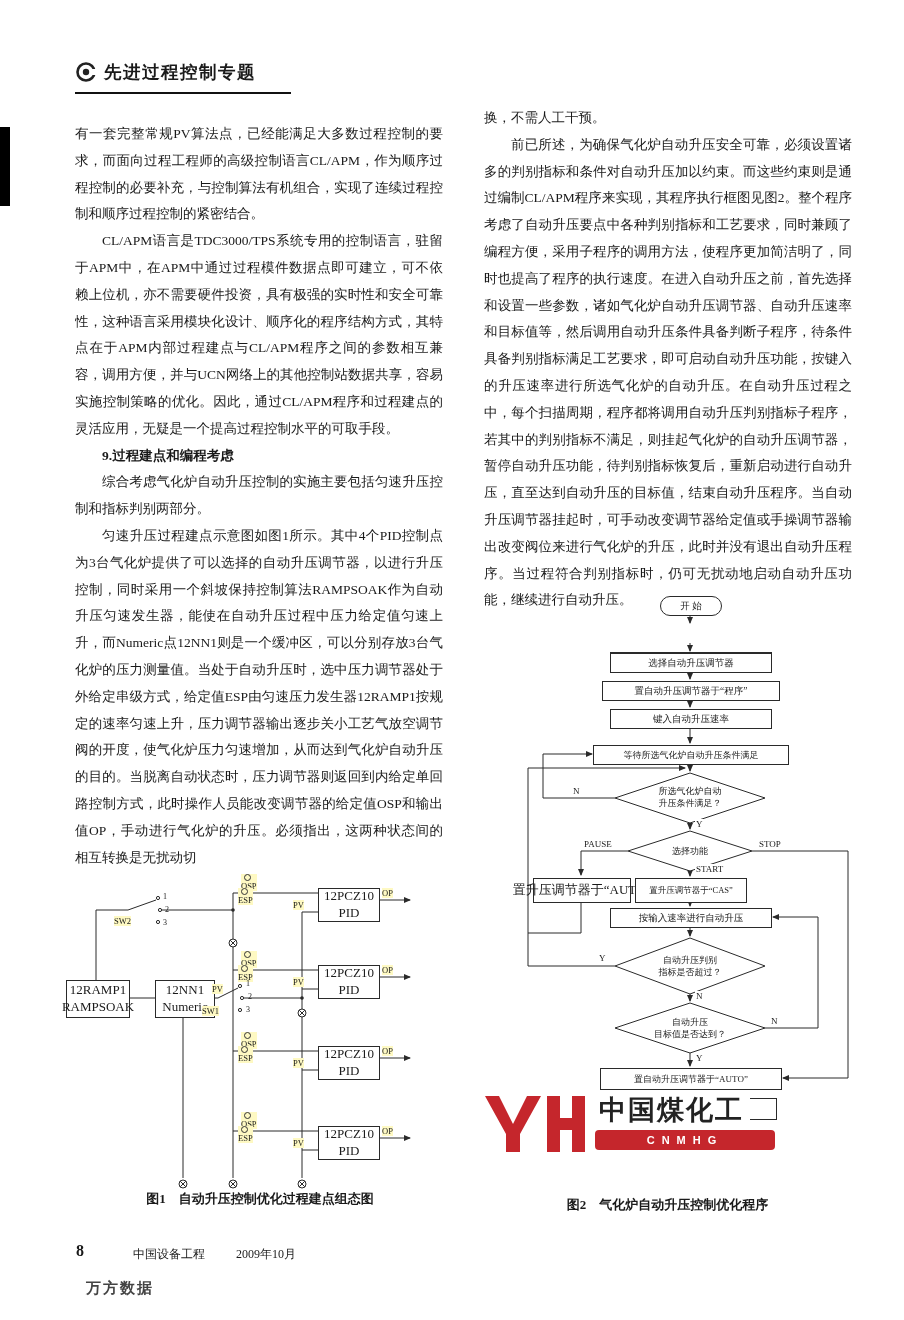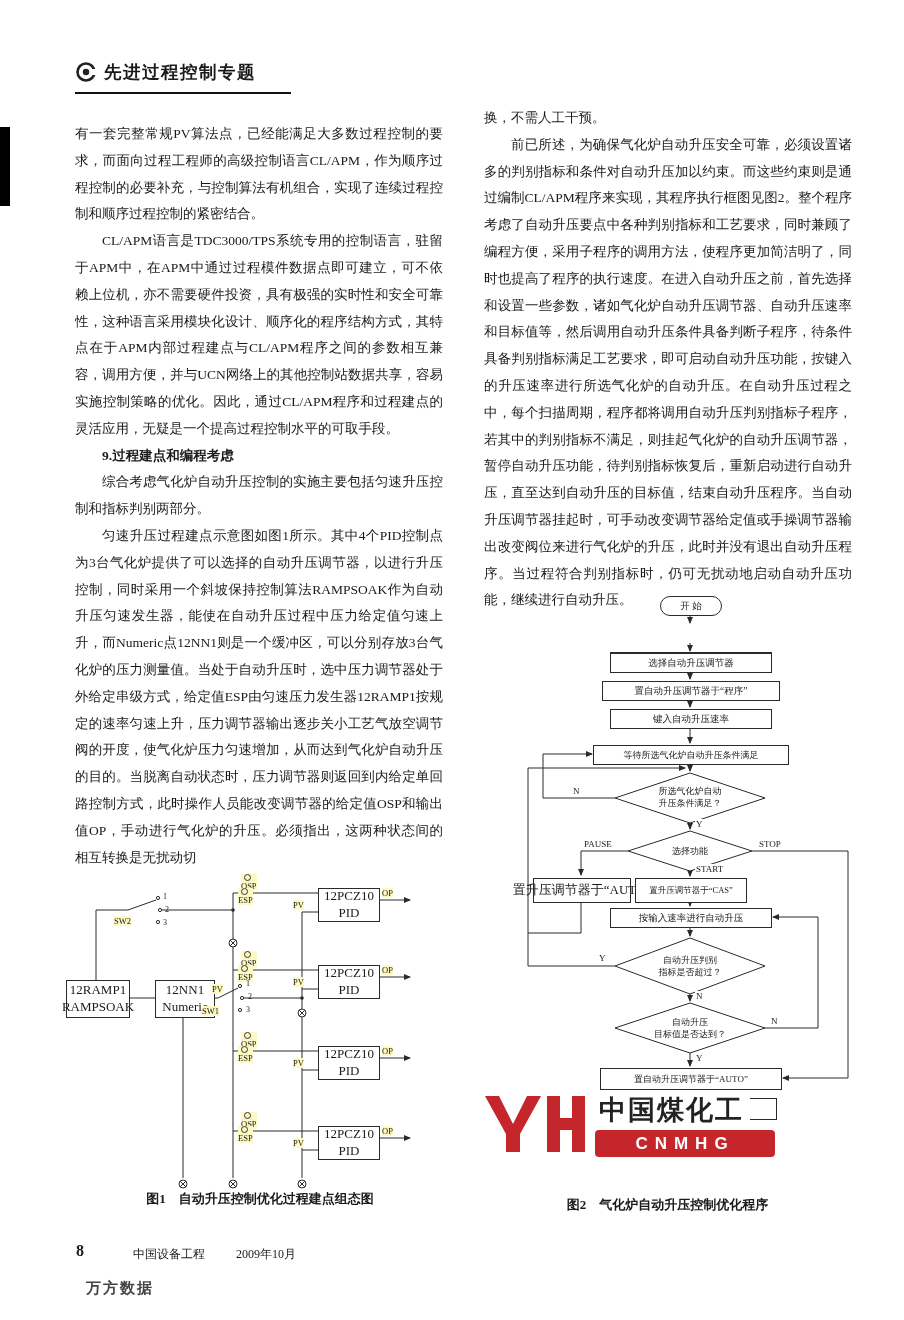--- a/index.html
+++ b/index.html
@@ -25,22 +25,22 @@
   .elbl{position:absolute;font-size:9px;line-height:10px;background:#fff;padding:0 1px;}
   .flb{position:absolute;font-size:8.5px;line-height:10px;background:#fef9c3;display:flex;align-items:center;flex-direction:column;}
   .circ{width:5px;height:5px;border:1px solid #333;border-radius:50%;display:inline-block;margin-right:2px;flex:none;}
   .num{position:absolute;font-size:8px;line-height:9px;}
   .figcap{position:absolute;font-weight:bold;font-size:13px;text-align:center;}
   
   .wm{position:absolute;left:483px;top:1088px;width:345px;height:70px;z-index:6;}
   .wm-logo{position:absolute;left:0;top:2px;width:104px;height:66px;background:#fff;}
   .wm-brand{position:absolute;left:110px;top:2px;font-size:27px;font-weight:bold;color:#222;
             letter-spacing:2px;background:#fff;padding:2px 6px;font-family:"Liberation Sans","DejaVu Sans",sans-serif;}
-  .wm-code{position:absolute;left:112px;top:42px;width:180px;height:27px;background:#c5262c;color:#fff;
-           display:flex;align-items:center;justify-content:center;font-size:17px;font-weight:bold;
+  .wm-code{position:absolute;left:112px;top:42px;width:180px;height:20px;background:#c5262c;color:#fff;
+           display:flex;align-items:center;justify-content:center;font-size:11px;font-weight:bold;
            letter-spacing:7px;border-radius:4px;font-family:"Liberation Sans","DejaVu Sans",sans-serif;}
   
   .ftr-page{position:absolute;left:76px;top:1242px;font-size:16px;font-weight:bold;}
   .ftr-journal{position:absolute;left:133px;top:1246px;font-size:12px;}
   .ftr-date{position:absolute;left:236px;top:1246px;font-size:12px;}
   .ftr-provider{position:absolute;left:86px;top:1279px;font-size:15px;font-weight:600;color:#444;letter-spacing:2px;}
   .blackbar{position:absolute;left:0;top:127px;width:10px;height:79px;background:#000;}
   svg{display:block;}
 </style>
 </head>

